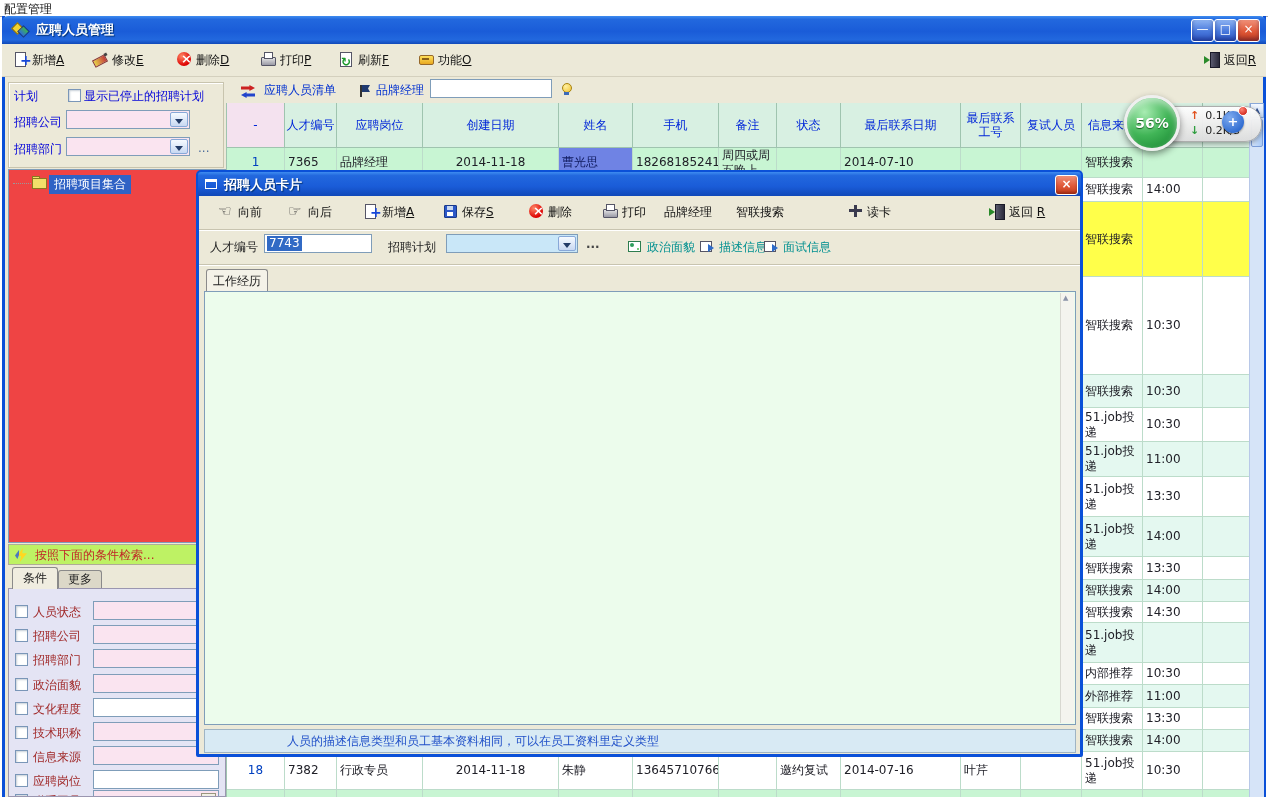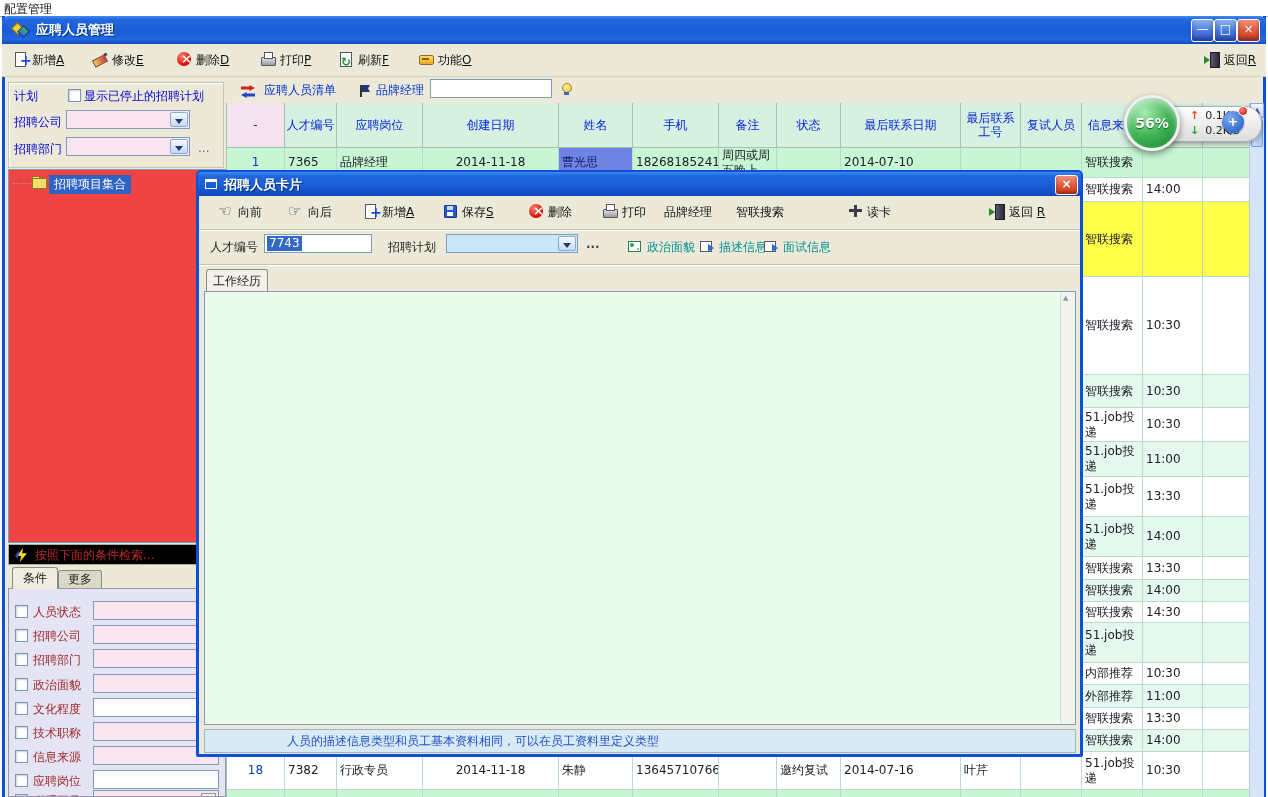--- a/index.html
+++ b/index.html
@@ -75,21 +75,21 @@
   .inp.pink{background:#FAE4F0;}
   .inp.blue{background:#C9E7F8;}
   .dbtn{position:absolute;right:1px;top:1px;bottom:1px;width:16px;background:linear-gradient(#F6FAFF,#C8D8F2);border:1px solid #88A8D8;border-radius:2px;}
   .dbtn::after{content:"";position:absolute;left:4px;top:6px;width:0;height:0;border-left:4px solid transparent;border-right:4px solid transparent;border-top:5px solid #223A66;}
   .minibtn{position:absolute;right:2px;top:2px;width:13px;height:13px;background:linear-gradient(#F4F2E8,#D0CCBA);border:1px solid #9A967F;}
   #tree{left:8px;top:169px;width:218px;height:372px;background:#ef4444;border:1px solid #7F9DB9;}
   #tree-dots{left:4px;top:13px;width:18px;height:1px;border-top:1px dotted #999;}
   #tree-item-label{left:40px;top:5px;background:#2F62C5;color:#fff;padding:1px 5px;}
 
   
-  #srch-head{left:8px;top:544px;width:218px;height:21px;background:#000000;border:1px solid #B0AC96;box-sizing:border-box;}
+  #srch-head{left:8px;top:544px;width:218px;height:21px;background:#bef264;border:1px solid #B0AC96;box-sizing:border-box;}
   #srch-head .txt{position:absolute;left:26px;top:2px;color:#C02828;}
   #srch-body{left:8px;top:588px;width:218px;height:209px;background:#E4E4F4;border:1px solid #9A96B0;box-sizing:border-box;overflow:hidden;}
   .xtab{position:absolute;background:#F0EDE0;border:1px solid #8A8A8A;border-bottom:none;border-radius:3px 3px 0 0;text-align:center;font-size:12px;}
   .srow{position:absolute;left:0;width:216px;height:22px;font-family:Liberation Serif, serif;}
   .srow .lab{position:absolute;left:24px;top:3px;color:#A02828;}
   .srow .cb{left:6px;top:4px;}
   .srow .inp{left:84px;top:0;width:126px;}
 
   
   #list-tabs{left:228px;top:78px;width:1024px;height:25px;}

